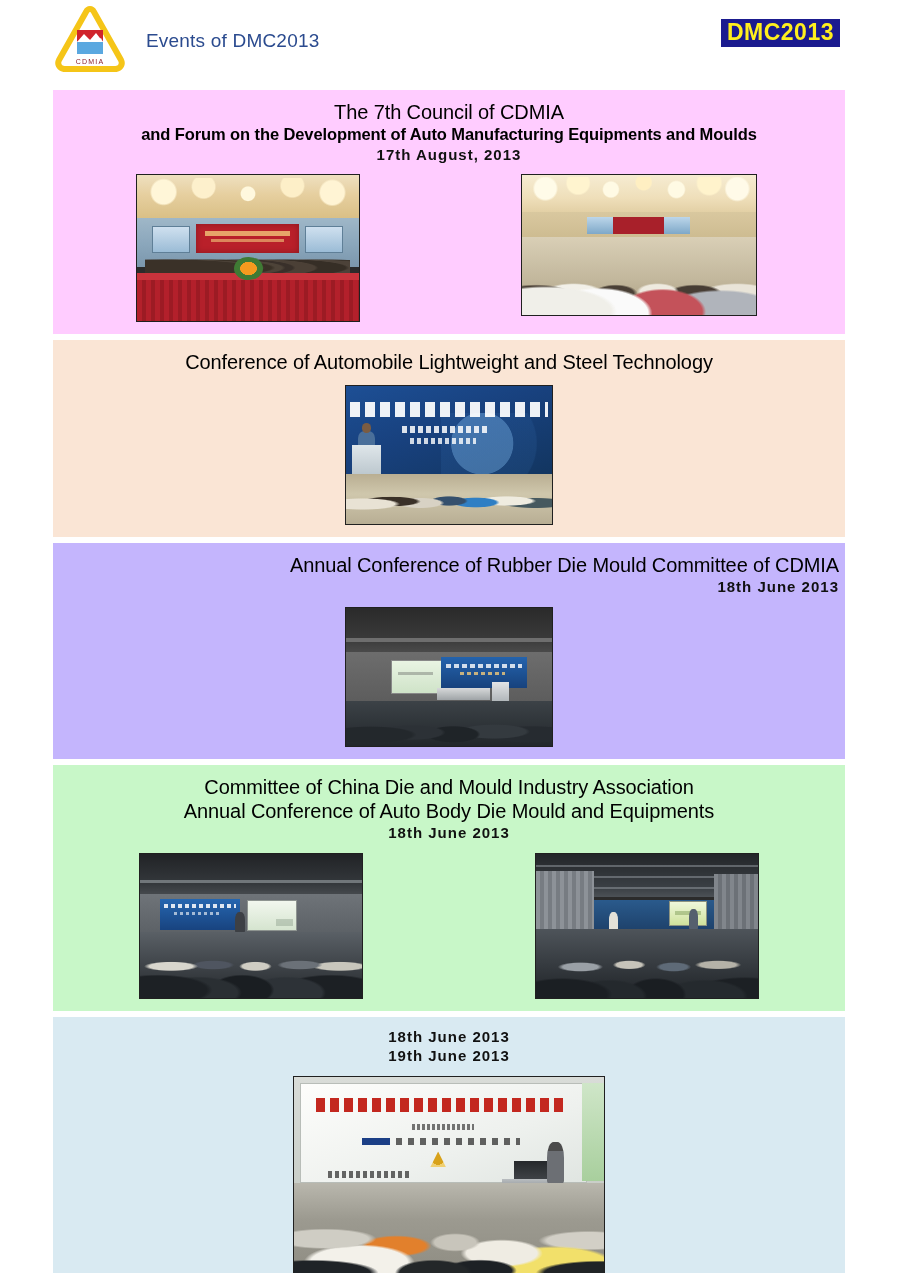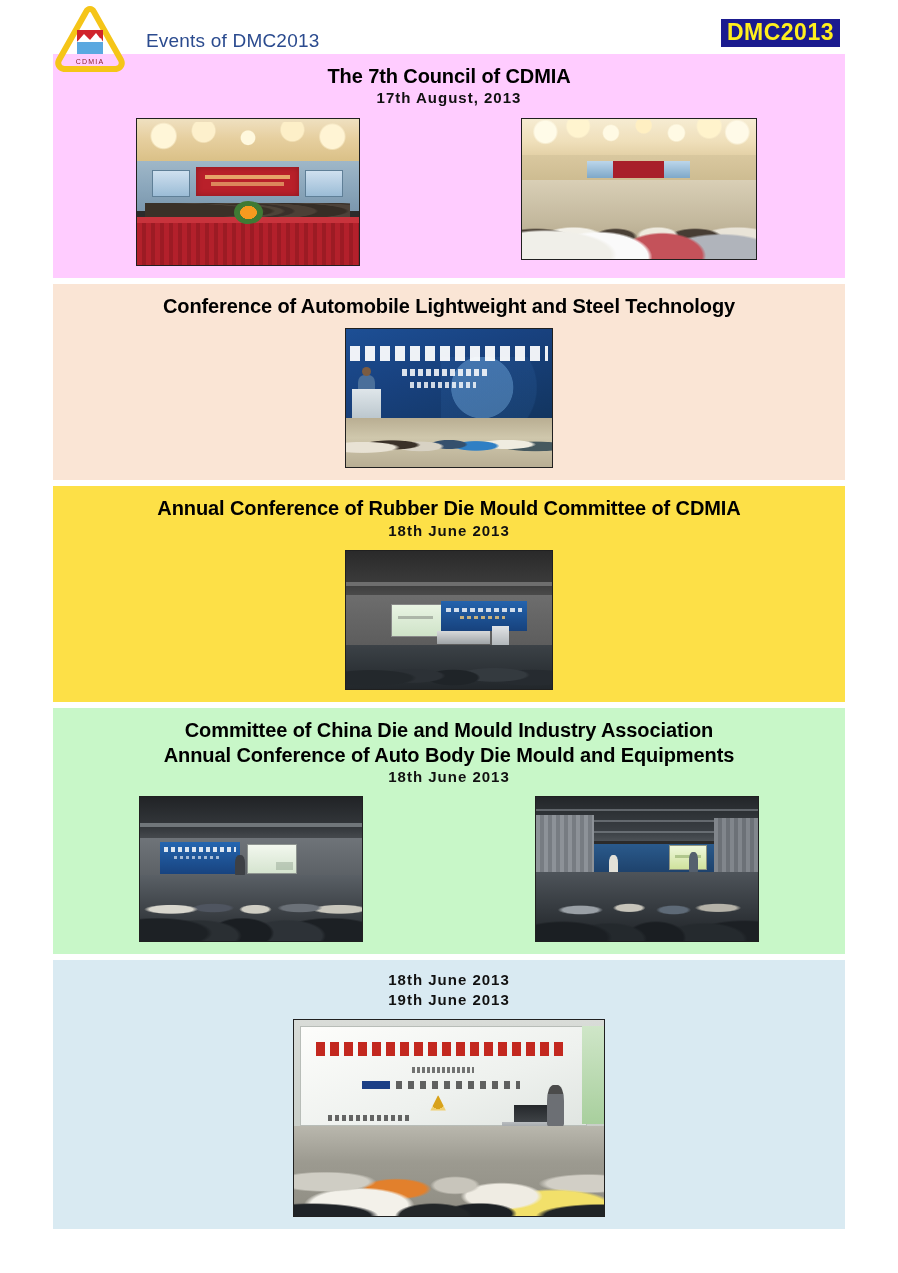--- a/index.html
+++ b/index.html
@@ -11,21 +11,21 @@
     width: 898px;
     height: 1273px;
     font-family: "Liberation Sans", sans-serif;
     overflow: hidden;
     position: relative;
   }
 
   
   .page-header {
     position: relative;
-    height: 54px;
+    height: 90px;
   }
   .logo-wrap {
     position: absolute;
     left: 52px;
     top: 6px;
     width: 76px;
     height: 68px;
   }
   .brand-title {
     position: absolute;
@@ -54,21 +54,21 @@
   .section {
     margin: 0 auto;
     width: 792px;
     box-sizing: border-box;
     padding: 10px 6px 12px 6px;
     text-align: center;
   }
   .gap { height: 6px; background: #ffffff; }
 
   .sec-title {
-    font-weight: bold;
+    font-weight: normal;
     color: #000000;
     font-size: 20px;
     line-height: 1.22;
     letter-spacing: -0.1px;
     margin: 0;
   }
   .sec-sub {
     font-weight: bold;
     color: #000000;
     font-size: 16.5px;
@@ -400,20 +400,21 @@
     </svg>
   </div>
 
   <div class="brand-title">Events of DMC2013</div>
 
   <div class="dmc-badge">DMC2013</div>
 </div>
 
 <div class="section" id="sec-council" style="background: rgb(255, 204, 255);">
   <div class="sec-title">The 7th Council of CDMIA</div>
+  <div class="sec-sub">and Forum on the Development of Auto Manufacturing Equipments and Moulds</div>
   <div class="sec-date">17th August, 2013</div>
 
   <div class="photo-row two">
     <div class="photo" style="width:224px;height:148px;margin-left:-4px;">
       <div class="scene blur">
         <div class="a-ceiling"></div>
           <div class="a-ceil-lights"></div>
         <div class="a-wall"></div>
         <div class="a-scr-l"></div>
           <div class="a-scr-r"></div>
@@ -453,21 +454,21 @@
         <div class="c-speaker"></div>
         <div class="c-podium"></div>
         <div class="c-audience"></div>
       </div>
     </div>
   </div>
 </div>
 
 <div class="gap"></div>
 
-<div class="section" id="sec-rubber" style="background: #fde047;">
+<div class="section" id="sec-rubber" style="background: #c4b5fd; text-align: right;">
   <div class="sec-title">Annual Conference of Rubber Die Mould Committee of CDMIA</div>
   <div class="sec-date">18th  June  2013</div>
 
   <div class="photo-row">
     <div class="photo" style="width:208px;height:140px;">
       <div class="scene blur">
         <div class="d-ceiling"></div>
           <div class="d-beam"></div>
         <div class="d-wall"></div>
         <div class="d-screen"></div>

